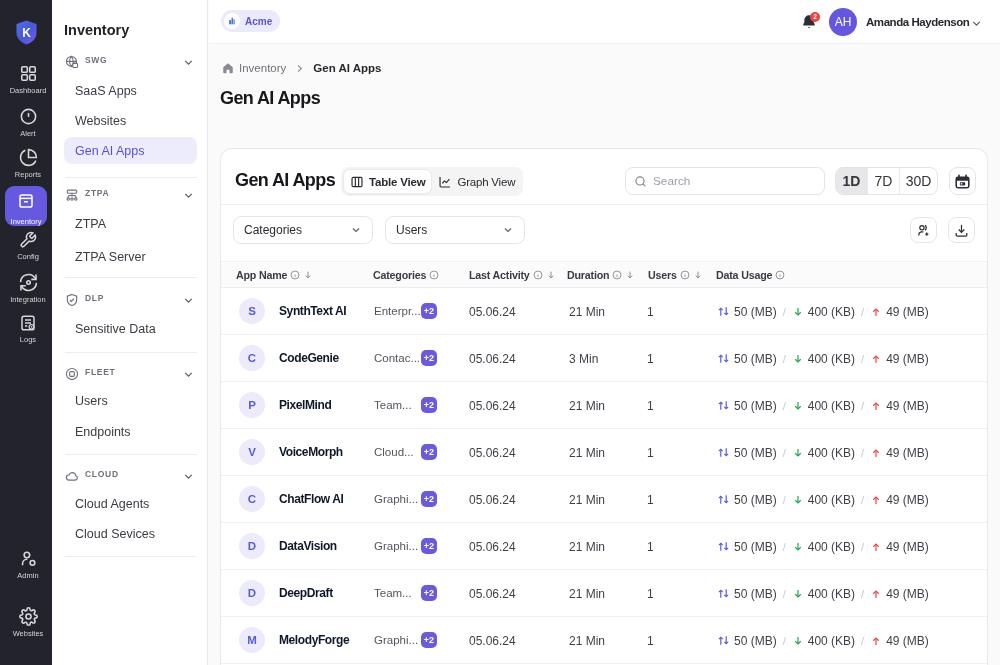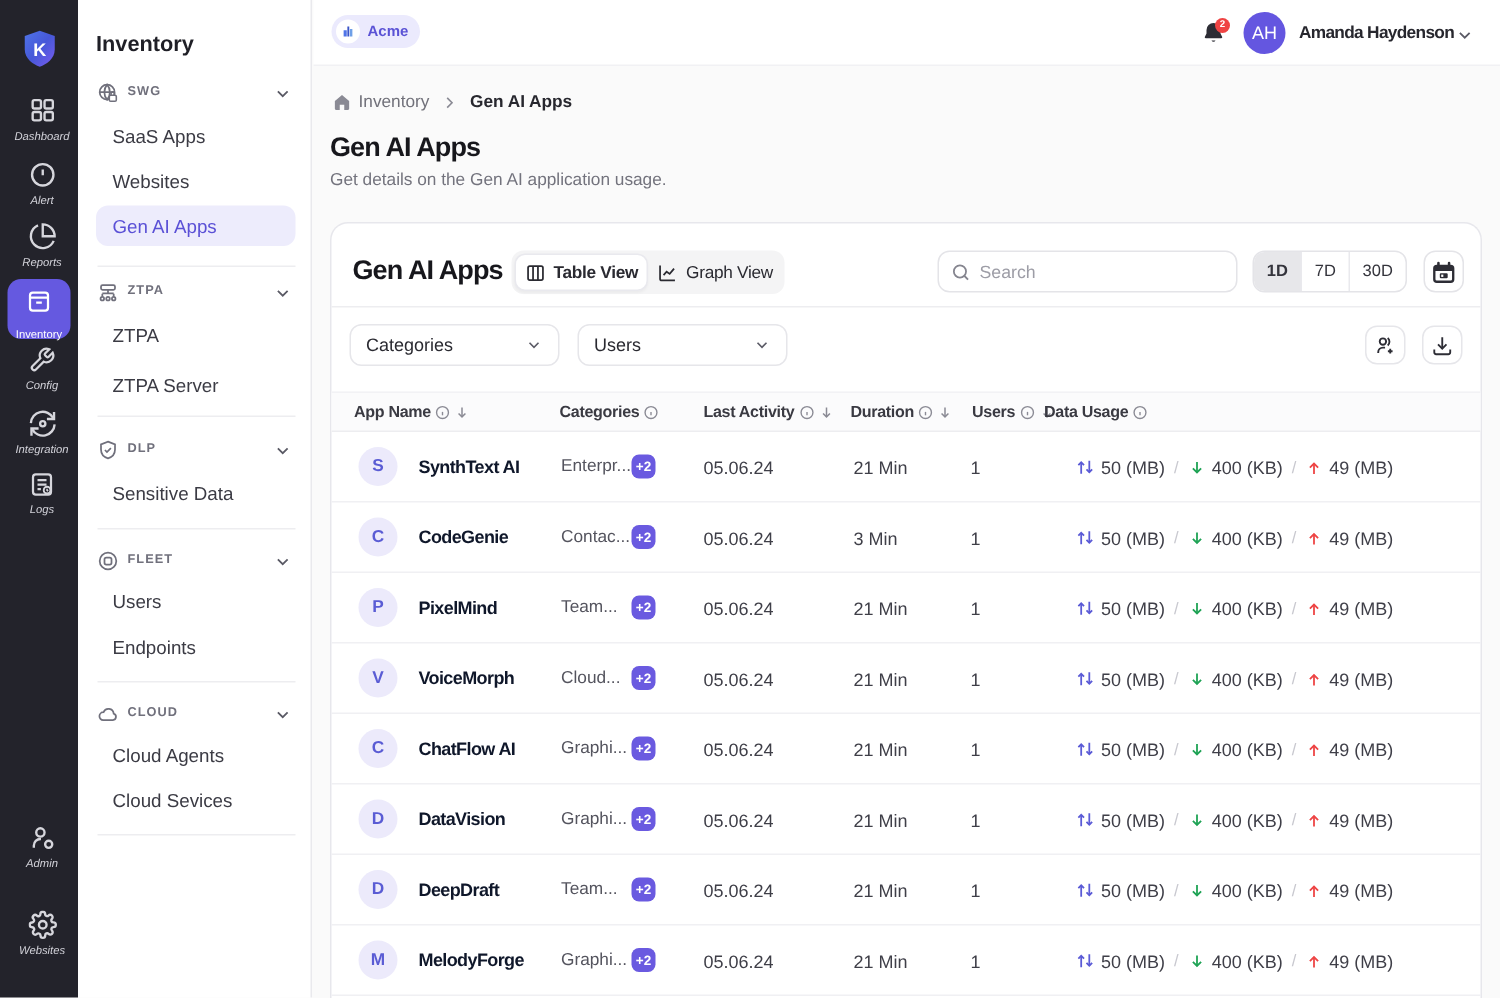--- a/index.html
+++ b/index.html
@@ -1,20 +1,20 @@
 <!DOCTYPE html>
 <html><head>
 <meta charset="utf-8">
 <style>
 * { margin:0; padding:0; box-sizing:border-box; }
 html,body { width:1000px; height:665px; overflow:hidden; font-family:"Liberation Sans", sans-serif; background:#fafafa; }
 .abs { position:absolute; }
 
 #rail { position:absolute; left:0; top:0; width:52px; height:665px; background:#23232b; z-index:5; }
-.railitem { position:absolute; left:0; width:56px; text-align:center; color:#d6d6dc;font-style:italic; }
+.railitem { position:absolute; left:0; width:56px; text-align:center; color:#d6d6dc; }
 .railitem svg { display:block; margin:0 auto; }
 .raillbl { font-size:7.5px; color:#d2d2d9; margin-top:3px; display:block; }
 #invbtn { position:absolute; left:5px; top:186px; width:42px; height:40px; background:#6559e0; border-radius:9px; color:#fff; text-align:center; padding-top:6px; }
 #invbtn .raillbl { color:#fff; font-size:7.5px; }
 
 #side { position:absolute; left:52px; top:0; width:156px; height:665px; background:#fff; border-right:1px solid #e9e9ed; z-index:4; }
 #side h2 { font-size:14.5px; font-weight:bold; color:#1f1f26; position:absolute; left:12px; top:22px; }
 .sect { position:absolute; left:13px; height:14px; display:flex; align-items:flex-start; color:#70707c; }
 .sect svg { margin-right:6px; }
 .sect .cap { font-size:8.5px; font-weight:bold; letter-spacing:0.7px; color:#70707c; }
@@ -46,21 +46,21 @@
 
 #vtoggle { position:absolute; left:120px; top:18px; height:29px; background:#f4f4f5; border-radius:8px; display:flex; align-items:center; padding:2px; }
 .vbtn { height:25px; display:flex; align-items:center; padding:0 6px; border-radius:7px; font-size:11.5px; letter-spacing:-0.2px; color:#2a2a31; }
 .vbtn.on { background:#fff; border:1px solid #e9e9ee; font-weight:bold; box-shadow:0 1px 2px rgba(0,0,0,0.04); }
 .vbtn svg { margin-right:5px; }
 
 #search { position:absolute; left:404px; top:18px; width:200px; height:28px; border:1px solid #e4e4e8; border-radius:8px; background:#fff; display:flex; align-items:center; padding:0 8px; }
 #search span { font-size:11.8px; color:#9d9da6; margin-left:6px; }
 
 #seg { position:absolute; left:614px; top:18px; height:28px; border:1px solid #e4e4e8; border-radius:8px; background:#fff; display:flex; overflow:hidden; }
-.segc { width:32px; display:flex; align-items:center; justify-content:center; font-size:11px; color:#34343c; border-right:1px solid #e9e9ed; }
+.segc { width:32px; display:flex; align-items:center; justify-content:center; font-size:14px; color:#34343c; border-right:1px solid #e9e9ed; }
 .segc:last-child { border-right:none; }
 .segc.on { background:#e7e7ea; font-weight:bold; }
 #calbtn { position:absolute; left:728px; top:18px; width:27px; height:28px; border:1px solid #e4e4e8; border-radius:8px; background:#fff; display:flex; align-items:center; justify-content:center; }
 
 .select { position:absolute; top:67px; height:28px; border:1px solid #e6e6ea; border-radius:8px; background:#fff; display:flex; align-items:center; justify-content:space-between; padding:0 10px; font-size:12px; color:#2a2a31; }
 #sel1 { left:12px; width:140px; }
 #sel2 { left:164px; width:140px; }
 .iconbtn { position:absolute; top:68px; width:27px; height:26px; border:1px solid #e6e6ea; border-radius:8px; background:#fff; display:flex; align-items:center; justify-content:center; }
 #ib1 { left:689px; }
 #ib2 { left:727px; }
@@ -273,21 +273,20 @@
     <svg width="12" height="12" viewBox="0 0 24 24" fill="#8a8a94">
         <path d="M12 2.5 2.5 10.5 V21 a1.5 1.5 0 0 0 1.5 1.5 h5 v-7 h6 v7 h5 a1.5 1.5 0 0 0 1.5-1.5 V10.5 Z"></path>
       </svg>
     <span class="c1">Inventory</span>
     <svg class="sep" width="11" height="11" viewBox="0 0 24 24" fill="none" stroke="#8a8a94" stroke-width="2.4">
         <path d="M9 5l7 7-7 7"></path>
       </svg>
     <span class="c2">Gen AI Apps</span>
   </div>
   <div id="h1">Gen AI Apps</div>
-  <div id="sub">Get details on the Gen AI application usage.</div>
   <div id="card">
     <div id="cardtitle">Gen AI Apps</div>
     <div id="search">
       <svg width="13" height="13" viewBox="0 0 24 24" fill="none" stroke="#85858f" stroke-width="2.2">
           <circle cx="11" cy="11" r="7.5"></circle>
           <path d="M21 21l-4.7-4.7"></path>
         </svg>
       <span>Search</span>
     </div>
     <div id="vtoggle">
@@ -373,21 +372,21 @@
             <path d="M6.5 13.5 12 19l5.5-5.5"></path>
           </svg></div>
     <div class="th" style="left:427px">Users<svg width="10" height="10" viewBox="0 0 24 24" fill="none" stroke="#8a8a94" stroke-width="2.2">
             <circle cx="12" cy="12" r="9.5"></circle>
             <path d="M12 11v5.5"></path>
             <path d="M12 7.5h.01"></path>
           </svg><svg width="10" height="10" viewBox="0 0 24 24" fill="none" stroke="#8a8a94" stroke-width="2.4">
             <path d="M12 4v15"></path>
             <path d="M6.5 13.5 12 19l5.5-5.5"></path>
           </svg></div>
-    <div class="th" style="left:475px">Data Usage<svg width="10" height="10" viewBox="0 0 24 24" fill="none" stroke="#8a8a94" stroke-width="2.2">
+    <div class="th" style="left:495px">Data Usage<svg width="10" height="10" viewBox="0 0 24 24" fill="none" stroke="#8a8a94" stroke-width="2.2">
             <circle cx="12" cy="12" r="9.5"></circle>
             <path d="M12 11v5.5"></path>
             <path d="M12 7.5h.01"></path>
           </svg></div>
 </div>
     <div id="tbody">
         <div class="trow" style="top:139px">
       <div class="avat">S</div>
       <div class="aname">SynthText AI</div>
       <div class="cat">Enterpr...</div>

